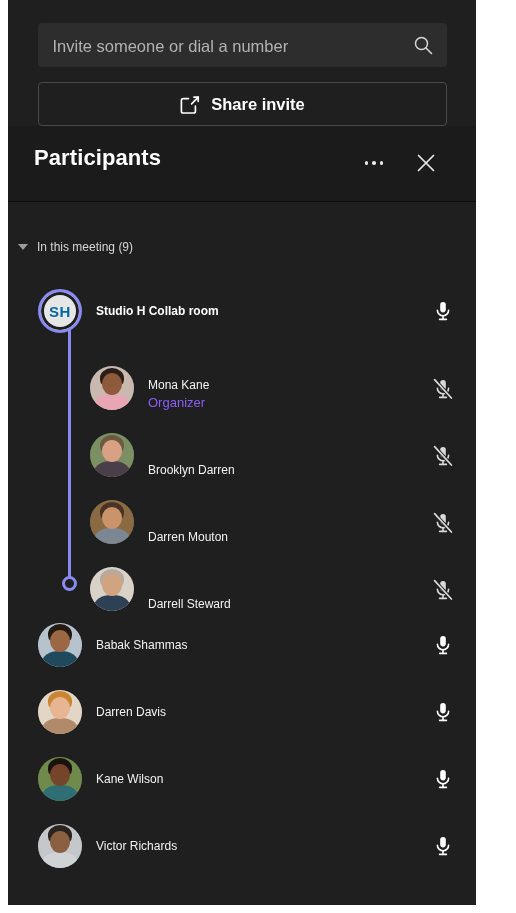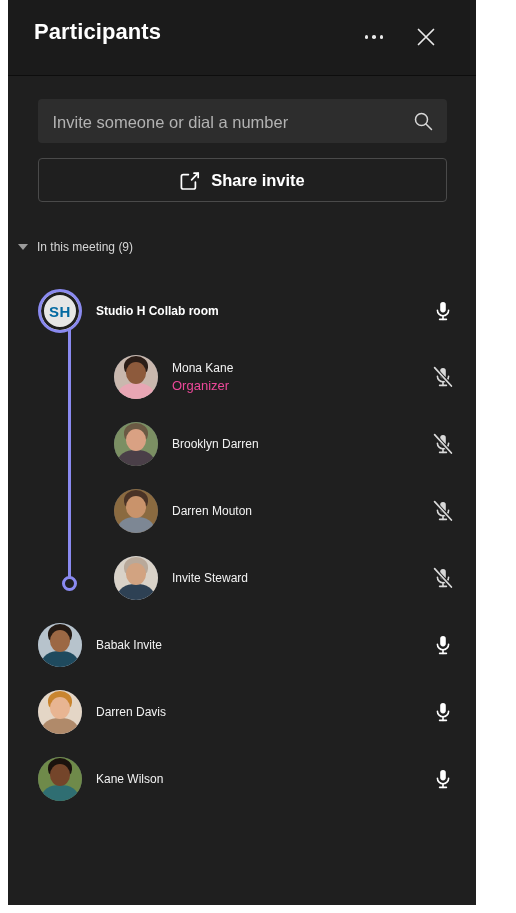--- a/index.html
+++ b/index.html
@@ -174,21 +174,21 @@
 
   .row {
     position: relative;
     display: flex;
     align-items: center;
     height: 67px;
     cursor: pointer;
     z-index: 3;
   }
   .row.room { height: 64px; }
-  .row.nested { padding-left: 96px; }
+  .row.nested { padding-left: 72px; align-items: flex-end; }
 
   .avatar {
     position: relative;
     width: 44px;
     height: 44px;
     border-radius: 50%;
     flex: 0 0 auto;
     margin-left: 30px;
     overflow: hidden;
     background: #4a5568;
@@ -231,21 +231,21 @@
     font-size: 12px;
     color: #f2f2f2;
     white-space: nowrap;
   }
   .row.room .row-name {
     font-weight: bold;
     color: #ffffff;
   }
   .row-sub {
     font-size: 13px;
-    color: #ec4899;
+    color: #8b5cf6;
     margin-top: 3px;
   }
   .mic {
     flex: 0 0 auto;
     width: 42px;
     height: 42px;
     margin-right: 12px;
     display: flex;
     align-items: center;
     justify-content: center;
@@ -266,56 +266,56 @@
   }
   .face .body {
     position: absolute; left: 8%; top: 64%; width: 84%; height: 56%;
     border-radius: 46% 46% 0 0;
   }
 </style>
 </head>
 <body>
 
 <div id="panel">
-
-  <div id="panel-header">
-    <div id="panel-title">Participants</div>
-
-    <div class="hdr-btn" id="more-options-button">
-      <span class="dots">
-          <i></i>
-          <i></i>
-          <i></i>
-        </span>
-    </div>
-
-    <div class="hdr-btn" id="close-button">
-      <svg width="22" height="22" viewBox="0 0 22 22">
-        <path d="M3.5 3.5 L18.5 18.5 M18.5 3.5 L3.5 18.5" stroke="#e8e8e8" stroke-width="1.7" stroke-linecap="round" fill="none"></path>
-      </svg>
-    </div>
-  </div>
 
   <div id="invite-area">
     <div id="search-field">
       <input id="search-input" type="text" placeholder="Invite someone or dial a number" style="">
       <svg id="search-icon" viewBox="0 0 20 20">
         <circle cx="8.5" cy="8.5" r="6" stroke="#d8d8d8" stroke-width="1.5" fill="none"></circle>
         <path d="M13 13 L18.5 18.5" stroke="#d8d8d8" stroke-width="1.5" stroke-linecap="round"></path>
       </svg>
     </div>
 
     <button id="share-invite-button">
       <svg width="21" height="21" viewBox="0 0 21 21">
         <path d="M15 3.2 L19.2 3.2 L19.2 7.4" stroke="#ffffff" stroke-width="1.7" fill="none" stroke-linecap="round" stroke-linejoin="round"></path>
         <path d="M19.2 3.2 L12.6 9.8" stroke="#ffffff" stroke-width="1.7" fill="none" stroke-linecap="round"></path>
         <path d="M16.4 12.2 L16.4 17.2 A1.8 1.8 0 0 1 14.6 19 L4.2 19 A1.8 1.8 0 0 1 2.4 17.2 L2.4 6.4 A1.8 1.8 0 0 1 4.2 4.6 L9.4 4.6" stroke="#ffffff" stroke-width="1.7" fill="none" stroke-linecap="round" stroke-linejoin="round"></path>
       </svg>
       <span>Share invite</span>
     </button>
+  </div>
+
+  <div id="panel-header">
+    <div id="panel-title">Participants</div>
+
+    <div class="hdr-btn" id="more-options-button">
+      <span class="dots">
+          <i></i>
+          <i></i>
+          <i></i>
+        </span>
+    </div>
+
+    <div class="hdr-btn" id="close-button">
+      <svg width="22" height="22" viewBox="0 0 22 22">
+        <path d="M3.5 3.5 L18.5 18.5 M18.5 3.5 L3.5 18.5" stroke="#e8e8e8" stroke-width="1.7" stroke-linecap="round" fill="none"></path>
+      </svg>
+    </div>
   </div>
 
   <div id="section-header">
     <span id="section-chevron-icon"></span>
     <span id="section-label">In this meeting (9)</span>
   </div>
 
   <div id="participant-list">
     <div id="room-connector"></div>
     <div id="room-connector-end-icon"></div>
@@ -411,21 +411,21 @@
         <div class="row nested">
           <div class="avatar">
             <span class="face">
               <span class="bg" style="background:#d9d2c8"></span>
               <span class="body" style="background:#2e4154"></span>
               <span class="hair" style="background:#b9a99a"></span>
               <span class="head" style="background:#d2a381"></span>
             </span>
           </div>
           <div class="row-text">
-            <span class="row-name">Invite Steward</span>
+            <span class="row-name">Darrell Steward</span>
           </div>
           <div class="mic">
             <svg width="24" height="24" viewBox="0 0 24 24">
               <rect x="9.2" y="3" width="5.6" height="10.4" rx="2.8" fill="#d9d9d9"></rect>
               <path d="M6.4 11.2 a5.6 5.6 0 0 0 11.2 0" stroke="#d9d9d9" stroke-width="1.6" fill="none" stroke-linecap="round"></path>
               <path d="M12 16.8 L12 20.4" stroke="#d9d9d9" stroke-width="1.6" stroke-linecap="round"></path>
               <path d="M8.6 20.4 L15.4 20.4" stroke="#d9d9d9" stroke-width="1.6" stroke-linecap="round"></path>
               <path d="M3.6 2.6 L20.4 21" stroke="#1f1f1f" stroke-width="3.4" stroke-linecap="round"></path>
               <path d="M3.6 2.6 L20.4 21" stroke="#d9d9d9" stroke-width="1.7" stroke-linecap="round"></path>
             </svg>
@@ -434,21 +434,21 @@
         <div class="row">
           <div class="avatar">
             <span class="face">
               <span class="bg" style="background:#b7c3cc"></span>
               <span class="body" style="background:#1f4a5e"></span>
               <span class="hair" style="background:#241a14"></span>
               <span class="head" style="background:#9c6844"></span>
             </span>
           </div>
           <div class="row-text">
-            <span class="row-name">Babak Invite</span>
+            <span class="row-name">Babak Shammas</span>
           </div>
           <div class="mic">
             <svg width="24" height="24" viewBox="0 0 24 24">
               <rect x="9.2" y="3" width="5.6" height="10.4" rx="2.8" fill="#ffffff"></rect>
               <path d="M6.4 11.2 a5.6 5.6 0 0 0 11.2 0" stroke="#ffffff" stroke-width="1.6" fill="none" stroke-linecap="round"></path>
               <path d="M12 16.8 L12 20.4" stroke="#ffffff" stroke-width="1.6" stroke-linecap="round"></path>
               <path d="M8.6 20.4 L15.4 20.4" stroke="#ffffff" stroke-width="1.6" stroke-linecap="round"></path>
             </svg>
           </div>
         </div>
@@ -487,15 +487,36 @@
           </div>
           <div class="mic">
             <svg width="24" height="24" viewBox="0 0 24 24">
               <rect x="9.2" y="3" width="5.6" height="10.4" rx="2.8" fill="#ffffff"></rect>
               <path d="M6.4 11.2 a5.6 5.6 0 0 0 11.2 0" stroke="#ffffff" stroke-width="1.6" fill="none" stroke-linecap="round"></path>
               <path d="M12 16.8 L12 20.4" stroke="#ffffff" stroke-width="1.6" stroke-linecap="round"></path>
               <path d="M8.6 20.4 L15.4 20.4" stroke="#ffffff" stroke-width="1.6" stroke-linecap="round"></path>
             </svg>
           </div>
         </div>
+        <div class="row">
+          <div class="avatar">
+            <span class="face">
+              <span class="bg" style="background:#c4c8cb"></span>
+              <span class="body" style="background:#cfd3d6"></span>
+              <span class="hair" style="background:#2a2320"></span>
+              <span class="head" style="background:#8a5f42"></span>
+            </span>
+          </div>
+          <div class="row-text">
+            <span class="row-name">Victor Richards</span>
+          </div>
+          <div class="mic">
+            <svg width="24" height="24" viewBox="0 0 24 24">
+              <rect x="9.2" y="3" width="5.6" height="10.4" rx="2.8" fill="#ffffff"></rect>
+              <path d="M6.4 11.2 a5.6 5.6 0 0 0 11.2 0" stroke="#ffffff" stroke-width="1.6" fill="none" stroke-linecap="round"></path>
+              <path d="M12 16.8 L12 20.4" stroke="#ffffff" stroke-width="1.6" stroke-linecap="round"></path>
+              <path d="M8.6 20.4 L15.4 20.4" stroke="#ffffff" stroke-width="1.6" stroke-linecap="round"></path>
+            </svg>
+          </div>
+        </div>
       </div>
   </div>
 </div>
 
 </body></html>

